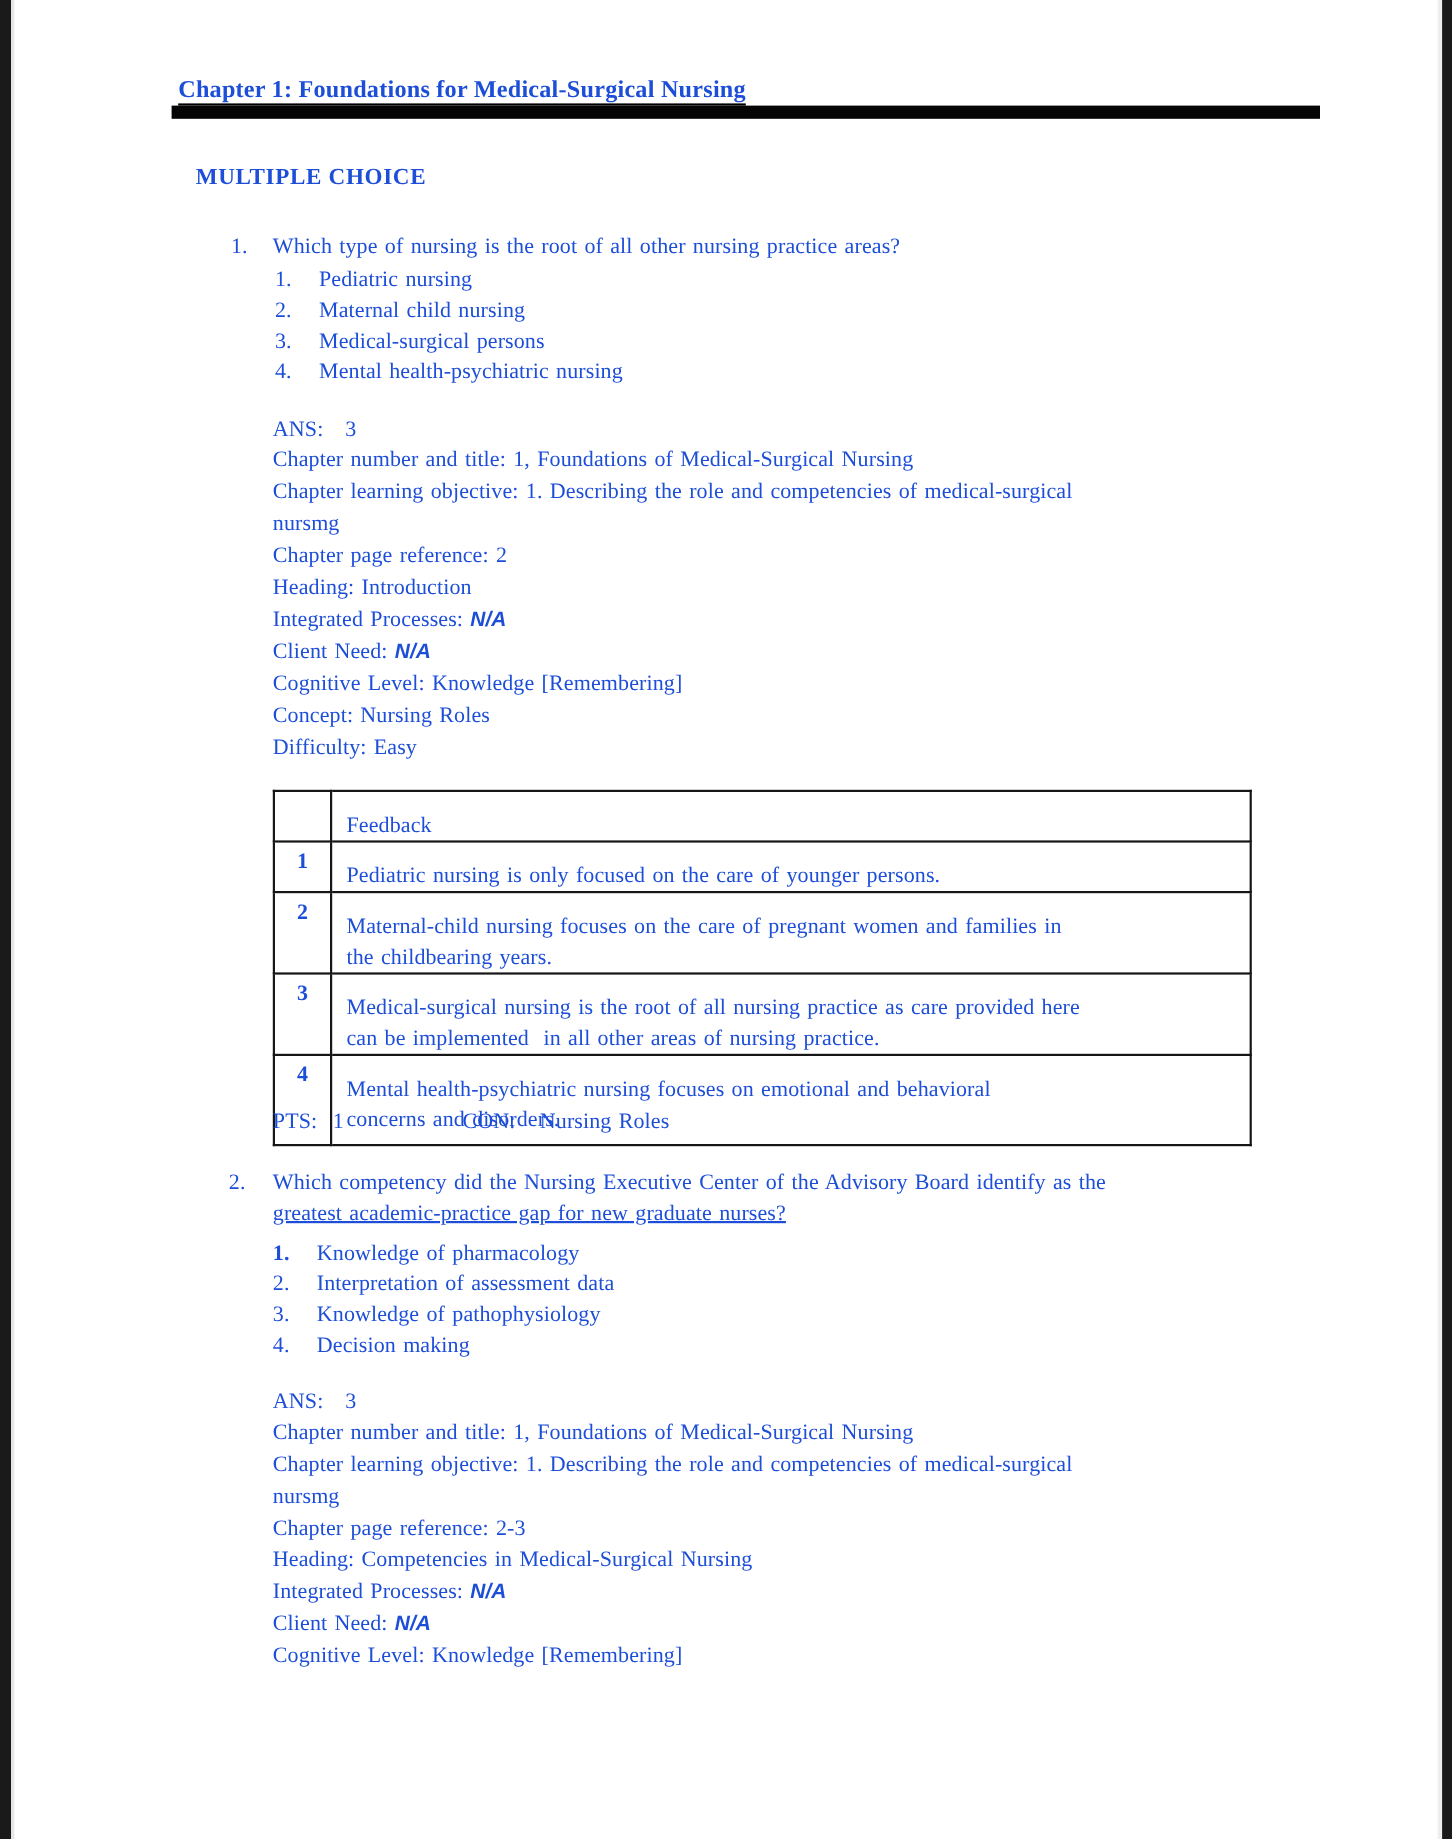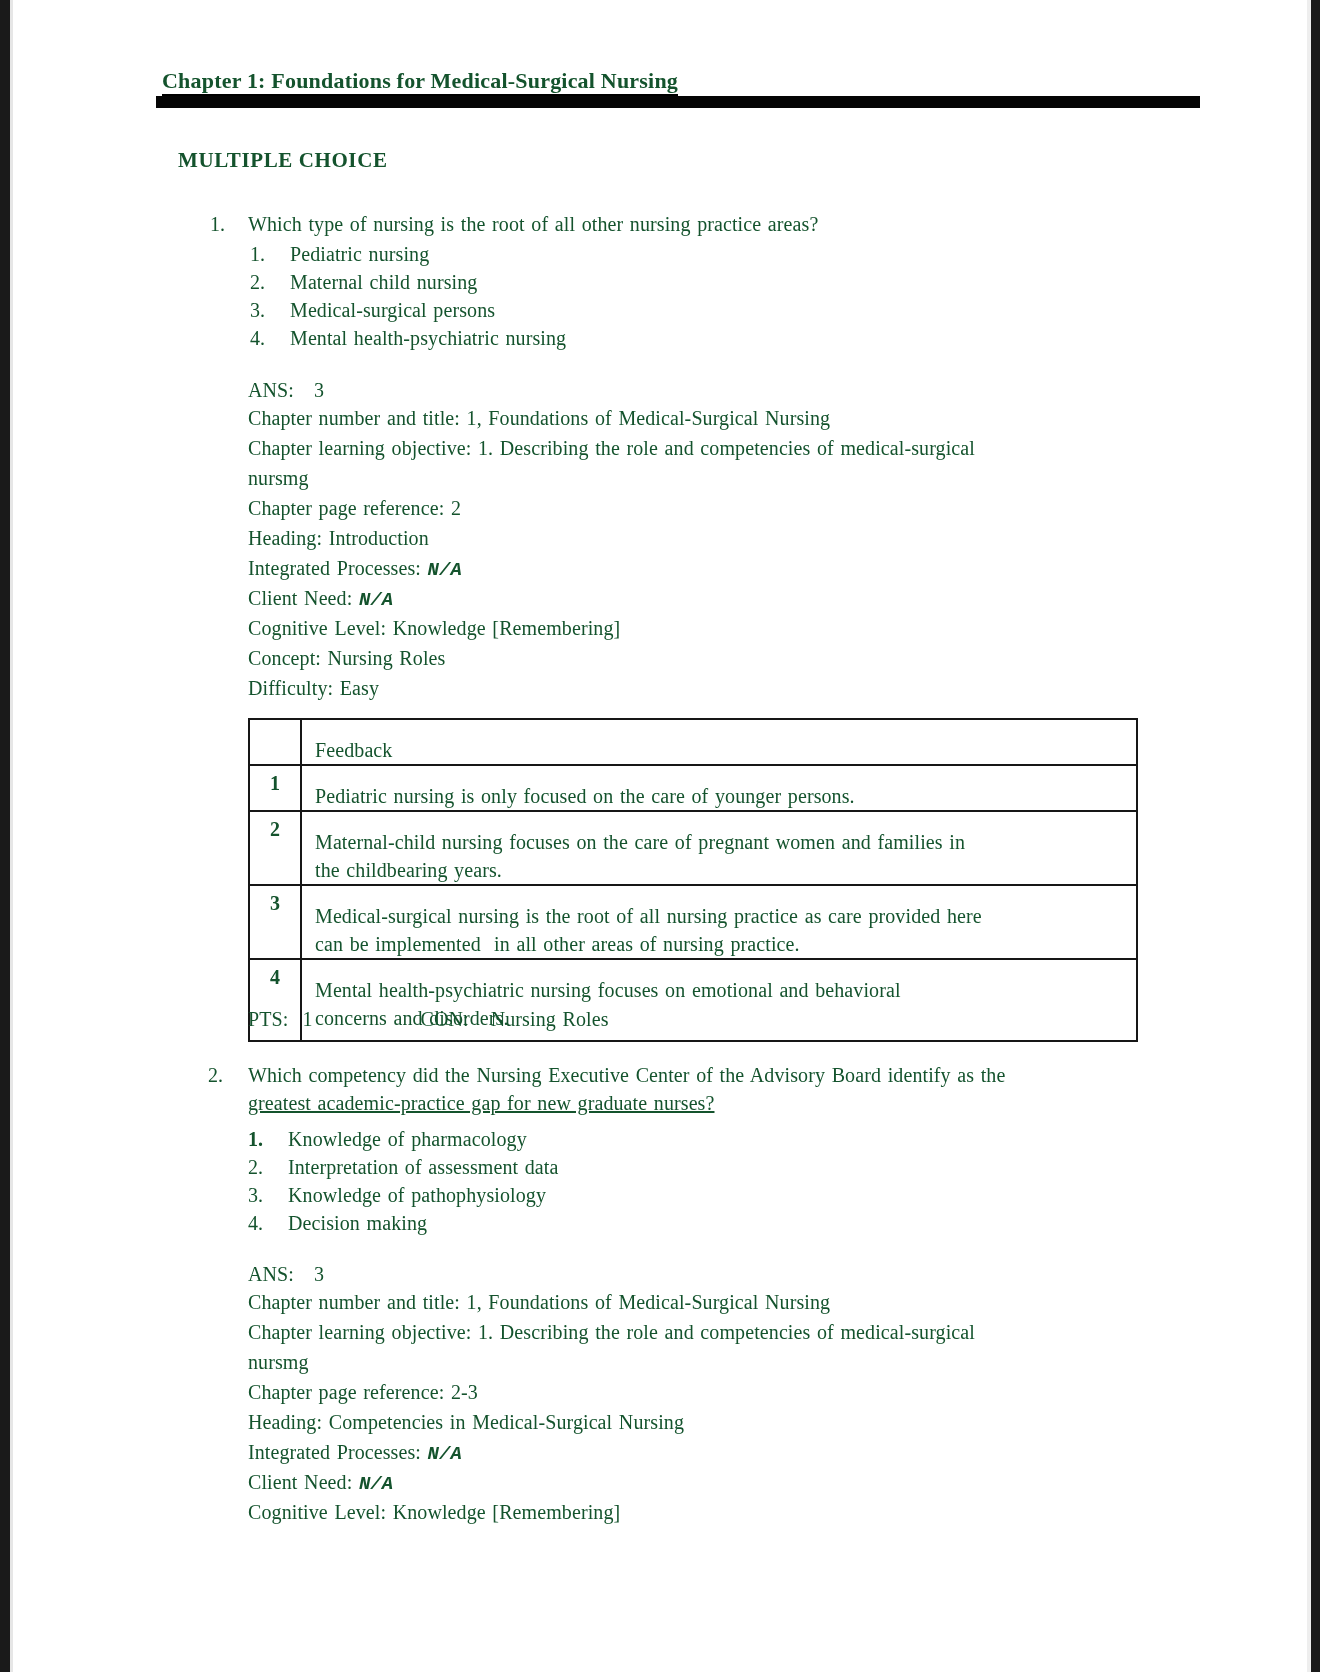--- a/index.html
+++ b/index.html
@@ -1,17 +1,17 @@
 <!DOCTYPE html>
 <html><head>
 <meta charset="utf-8">
 <style>
   html,body{margin:0;padding:0;background:#ffffff;}
   .screen{position:relative;width:1320px;height:1672px;background:#ffffff;overflow:hidden;
-          font-family:"Liberation Serif","DejaVu Serif",serif;color:#14532d;}
+          font-family:"Liberation Serif","DejaVu Serif",serif;color:#1d4ed8;}
   .edge{position:absolute;top:0;height:1672px;}
   .edge-left{left:0;width:10px;background:#1a1a1a;}
   .edge-left-sliver{left:10px;width:3px;background:#e6e6e6;}
   .edge-right-sliver{left:1307px;width:4px;background:#eeeeee;}
   .edge-right{left:1311px;width:9px;background:#1a1a1a;}
 
   .title{position:absolute;left:162px;top:66px;font-size:22px;font-weight:bold;line-height:30px;letter-spacing:.2px;}
   .title .ul{border-bottom:2px solid #000;padding-bottom:1px;}
   .rule-bar{position:absolute;left:156px;top:96px;width:1044px;height:12px;background:#050505;}
   .mc-heading{position:absolute;left:178px;top:146px;font-size:21px;font-weight:bold;letter-spacing:.6px;line-height:28px;}
@@ -27,21 +27,21 @@
   .opt-row{display:flex;line-height:28px;}
   .onum{display:inline-block;width:40px;flex:0 0 40px;}
   .onum.bold-num{font-weight:bold;}
   .stem2{padding-left:40px;text-decoration:underline;}
 
   .ans-block{position:absolute;left:248px;width:880px;}
   .ans1{top:376px;}
   .ans2{top:1260px;}
   .ans-row .ans-val{margin-left:20px;}
   .rline{line-height:28px;}
-  .na{font-family:Liberation Mono, monospace;font-style:italic;font-weight:700;font-size:19px;letter-spacing:0;}
+  .na{font-family:Liberation Sans, sans-serif;font-style:italic;font-weight:700;font-size:19px;letter-spacing:0;}
 
   table.fb{position:absolute;left:248px;top:718px;width:890px;border-collapse:collapse;table-layout:fixed;}
   table.fb td{border:2px solid #161616;vertical-align:top;font-size:20px;line-height:28px;letter-spacing:.1px;word-spacing:1.5px;}
   td.numcol{width:52px;text-align:center;font-weight:bold;font-size:15px;padding-top:3px;}
   td.txtcol{padding:16px 10px 0 13px;}
   .cl{white-space:pre-wrap;}
   .cl:empty{display:none;}
   tr.h-row td{height:28px;}
   tr.r1 td{height:28px;}
   tr.r2 td,tr.r3 td{height:56px;}

